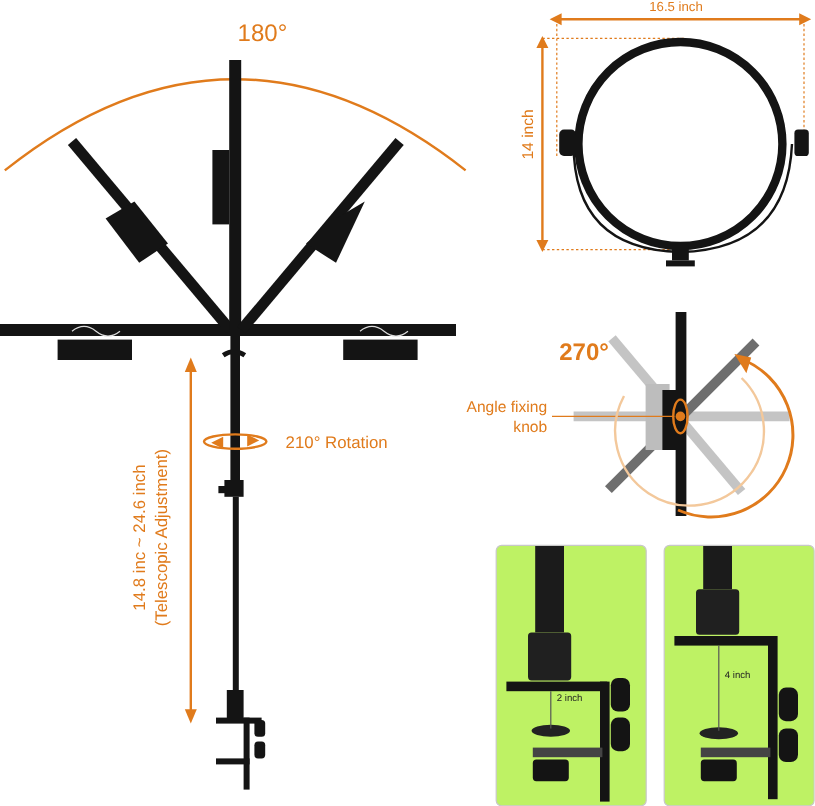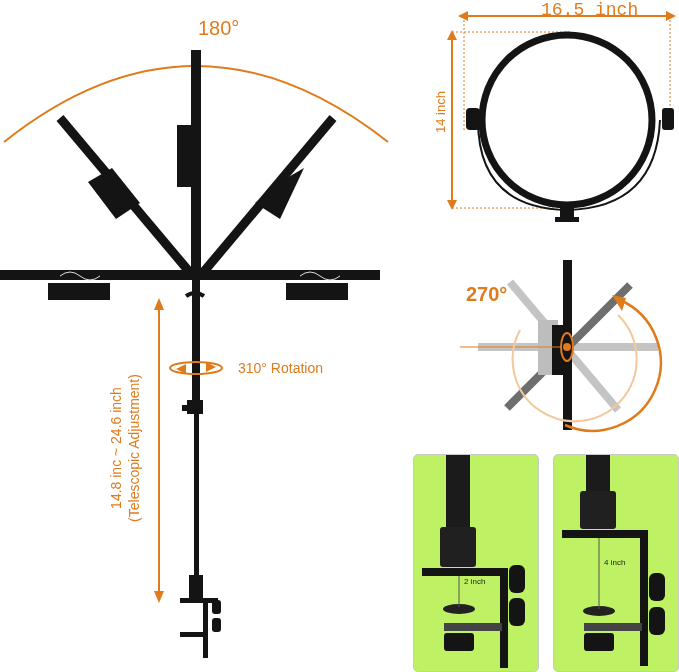--- a/index.html
+++ b/index.html
@@ -55,21 +55,21 @@
       <polygon points="216,367 206,362 206,372" fill="#e07b1c"></polygon>
     </g>
 
     <g>
       <line x1="159" y1="305" x2="159" y2="596" stroke="#e07b1c" stroke-width="2"></line>
       <polygon points="159,298 154,310 164,310" fill="#e07b1c"></polygon>
       <polygon points="159,603 154,591 164,591" fill="#e07b1c"></polygon>
     </g>
   </svg>
   <div class="lbl" style="left:198px; top:2px; font-size:20px;margin-top:15px;">180°</div>
-  <div class="lbl" style="left:238px; top:360px; font-size:14px;">310° Rotation</div>
+  <div class="lbl" style="left:238px; top:360px; font-size:14px;">210° Rotation</div>
   <div style="position:absolute; left:125px; top:448px; width:0; height:0;">
     <div style="position:absolute; transform:translate(-50%,-50%) rotate(-90deg); text-align:center; color:#e07b1c; font-size:14px; line-height:18px; white-space:nowrap;">
       <div>14.8 inc ~ 24.6 inch</div>
       <div>(Telescopic Adjustment)</div>
     </div>
   </div>
 </div>
 
 <div class="layer">
   <svg width="679" height="672" viewBox="0 0 679 672" xmlns="http://www.w3.org/2000/svg">
@@ -89,21 +89,21 @@
     </g>
     <g>
       <circle cx="567" cy="120" r="85" fill="#ffffff" stroke="#141414" stroke-width="7"></circle>
       <path d="M 478 120 Q 478 208 567 210 Q 656 208 660 120" fill="none" stroke="#141414" stroke-width="2"></path>
       <rect x="466" y="108" width="14" height="22" rx="4" fill="#141414"></rect>
       <rect x="662" y="108" width="12" height="22" rx="3" fill="#141414"></rect>
       <rect x="560" y="205" width="14" height="12" fill="#141414"></rect>
       <rect x="555" y="217" width="24" height="5" fill="#141414"></rect>
     </g>
   </svg>
-  <div class="lbl" style="left:541px; top:0px; font-size:18px;font-family:Liberation Mono, monospace;">16.5 inch</div>
+  <div class="lbl" style="left:541px; top:0px; font-size:11px;">16.5 inch</div>
   <div style="position:absolute; left:440px; top:112px; width:0; height:0;">
     <div class="lbl" style="transform:translate(-50%,-50%) rotate(-90deg); font-size:13px;">14 inch</div>
   </div>
 </div>
 
 <div class="layer">
   <svg width="679" height="672" viewBox="0 0 679 672" xmlns="http://www.w3.org/2000/svg">
     <line x1="478" y1="347" x2="658" y2="347" stroke="#c4c4c4" stroke-width="8"></line>
     <line x1="510" y1="282" x2="618" y2="410" stroke="#c4c4c4" stroke-width="8"></line>
     <line x1="507" y1="408" x2="630" y2="285" stroke="#6e6e6e" stroke-width="8"></line>
@@ -115,20 +115,24 @@
       <circle cx="567" cy="347" r="4" fill="#e07b1c"></circle>
     </g>
     <line x1="460" y1="347" x2="562" y2="347" stroke="#e07b1c" stroke-width="1"></line>
     <path d="M 618 315 A 62 62 0 1 1 520 330" fill="none" stroke="#f3c89b" stroke-width="2"></path>
     <g>
       <path d="M 565 425 A 62 62 0 0 0 620 300" fill="none" stroke="#e07b1c" stroke-width="2.5"></path>
       <polygon points="612,295 626,298 622,311" fill="#e07b1c"></polygon>
     </g>
   </svg>
   <div class="lbl" style="left:466px; top:283px; font-size:20px; font-weight:bold;">270°</div>
+  <div class="lbl" style="left:372px; top:330px; font-size:13px; text-align:right; width:84px; line-height:17px;">
+    <div>Angle fixing</div>
+    <div>knob</div>
+  </div>
 </div>
 
 <div class="panel" style="left:413px; top:454px; width:124px; height:216px;">
   <svg width="124" height="216" viewBox="0 0 124 216" xmlns="http://www.w3.org/2000/svg">
     <rect x="32" y="0" width="24" height="72" fill="#1b1b1b"></rect>
     <rect x="26" y="72" width="36" height="40" rx="3" fill="#202020"></rect>
     <rect x="8" y="113" width="84" height="8" fill="#141414"></rect>
     <rect x="86" y="113" width="8" height="100" fill="#141414"></rect>
     <rect x="30" y="168" width="58" height="8" fill="#444"></rect>
     <rect x="30" y="178" width="30" height="18" rx="3" fill="#141414"></rect>

